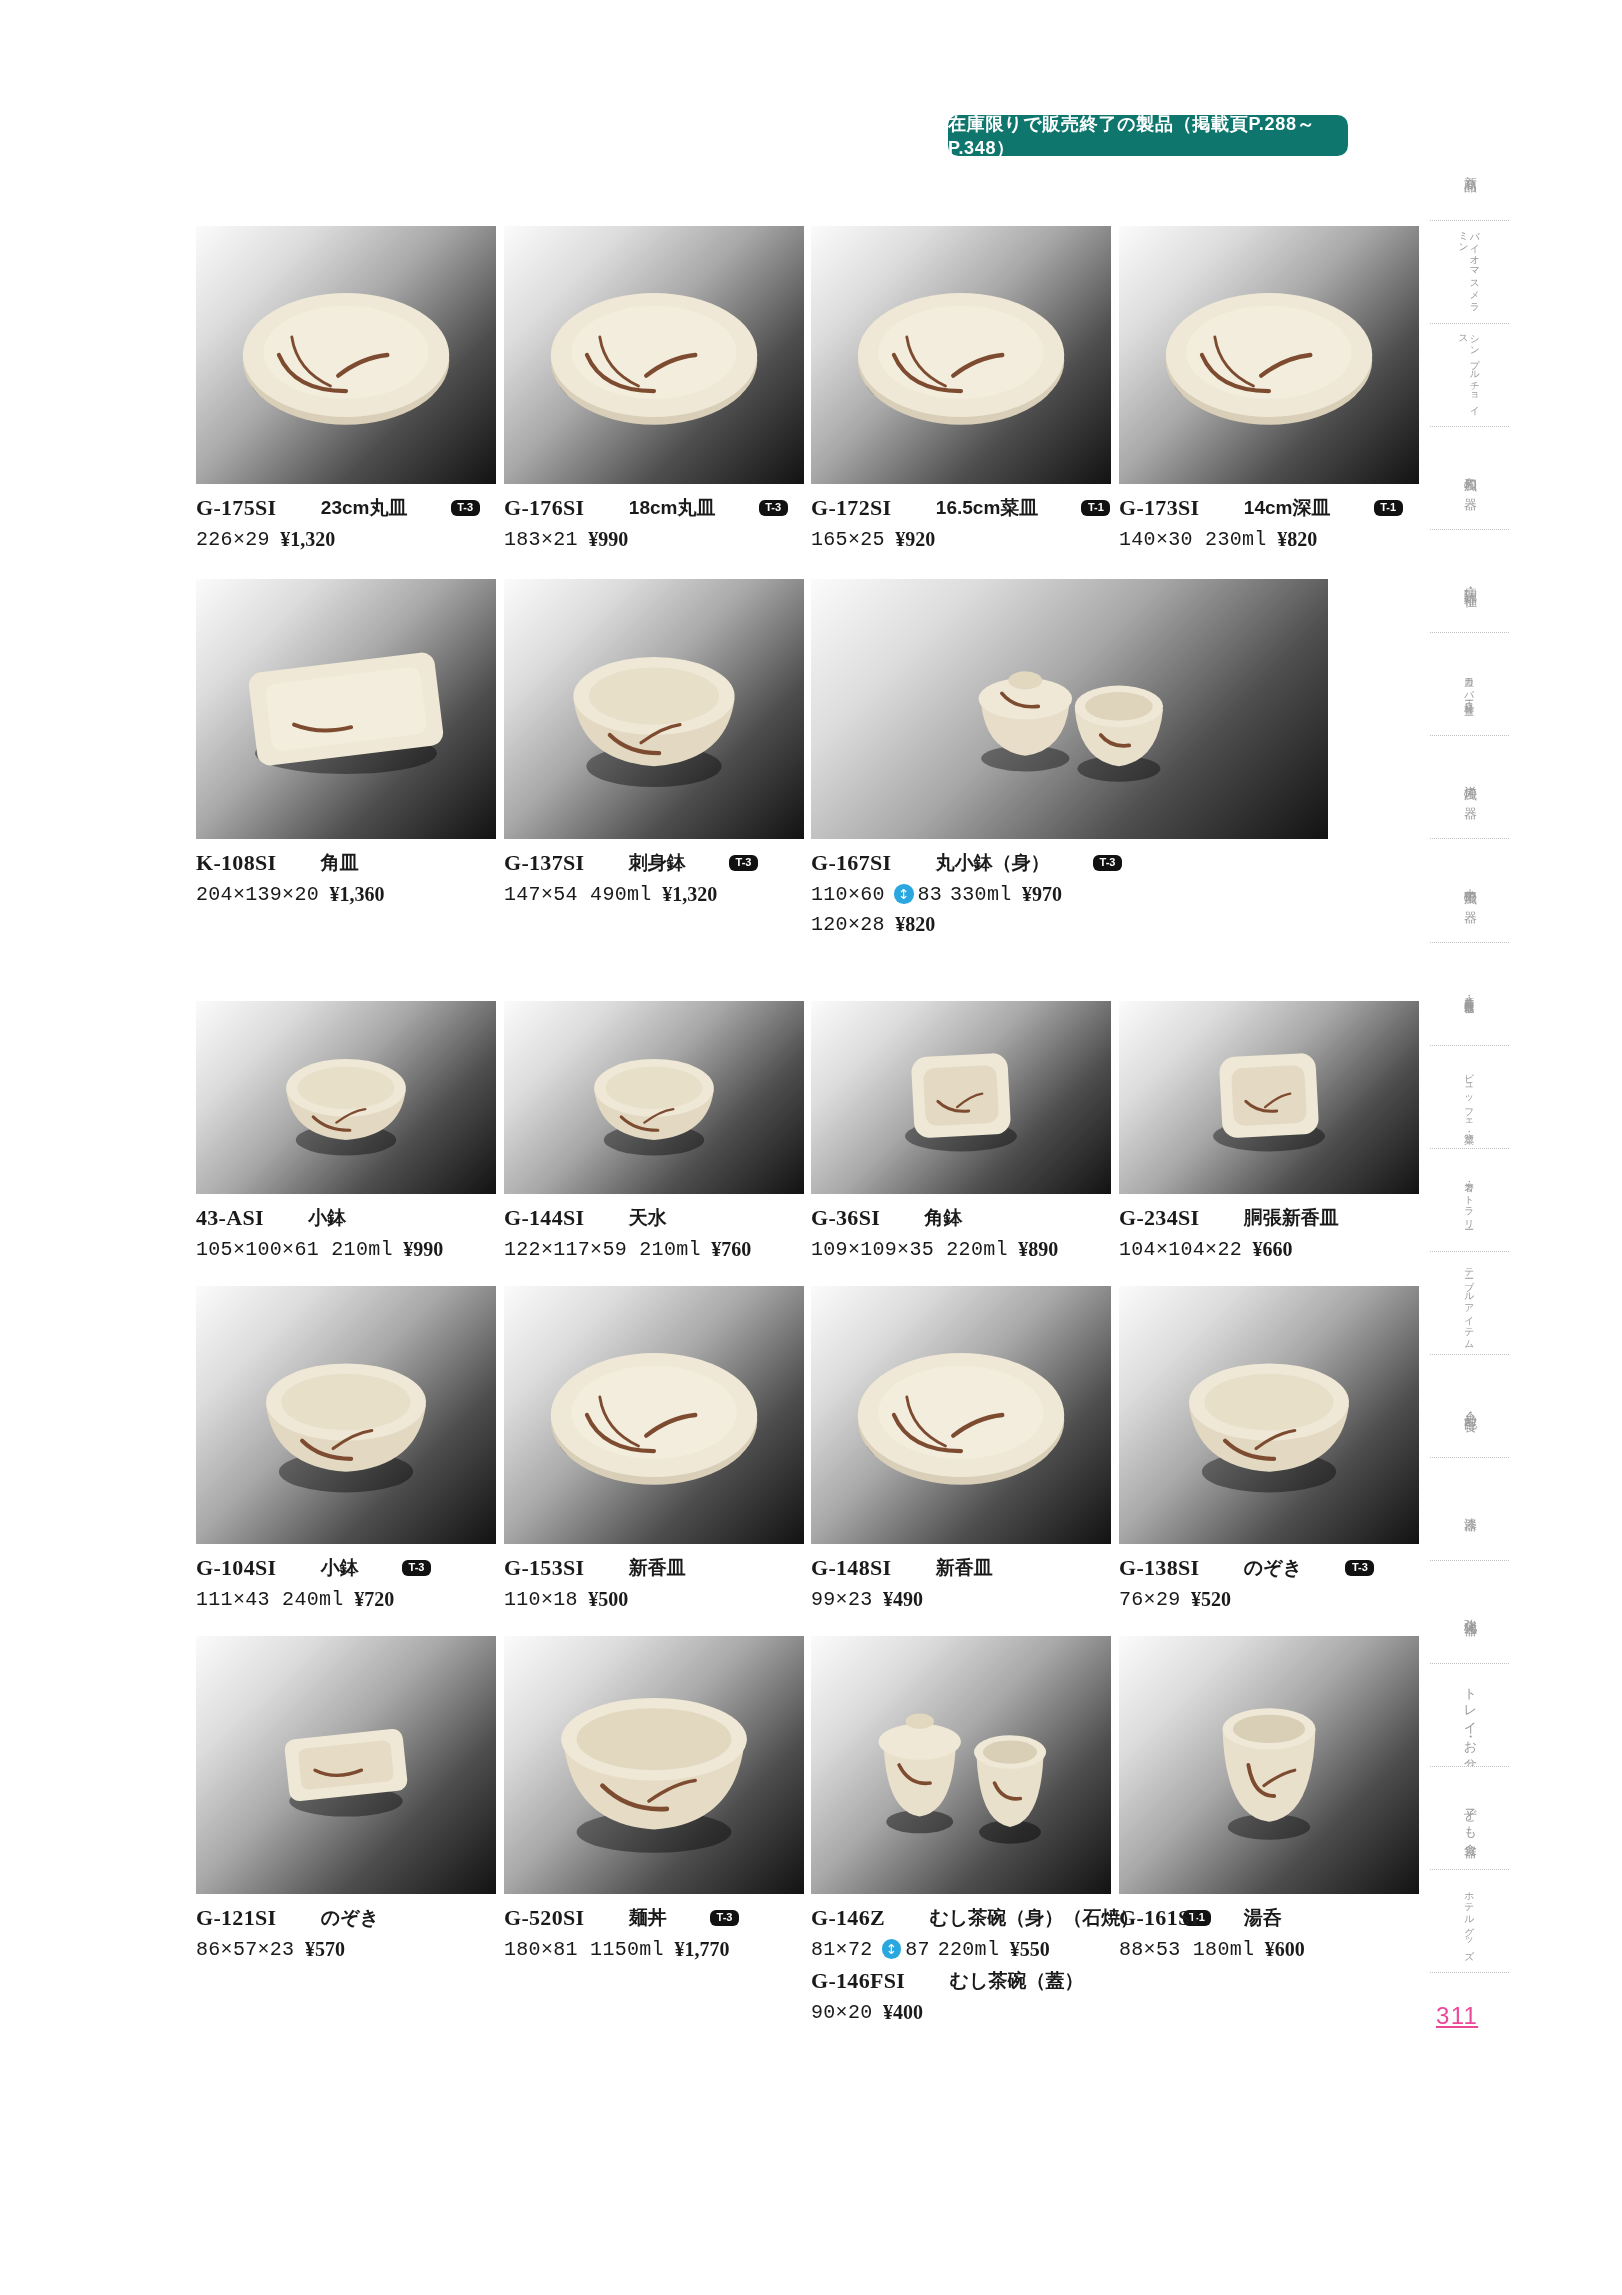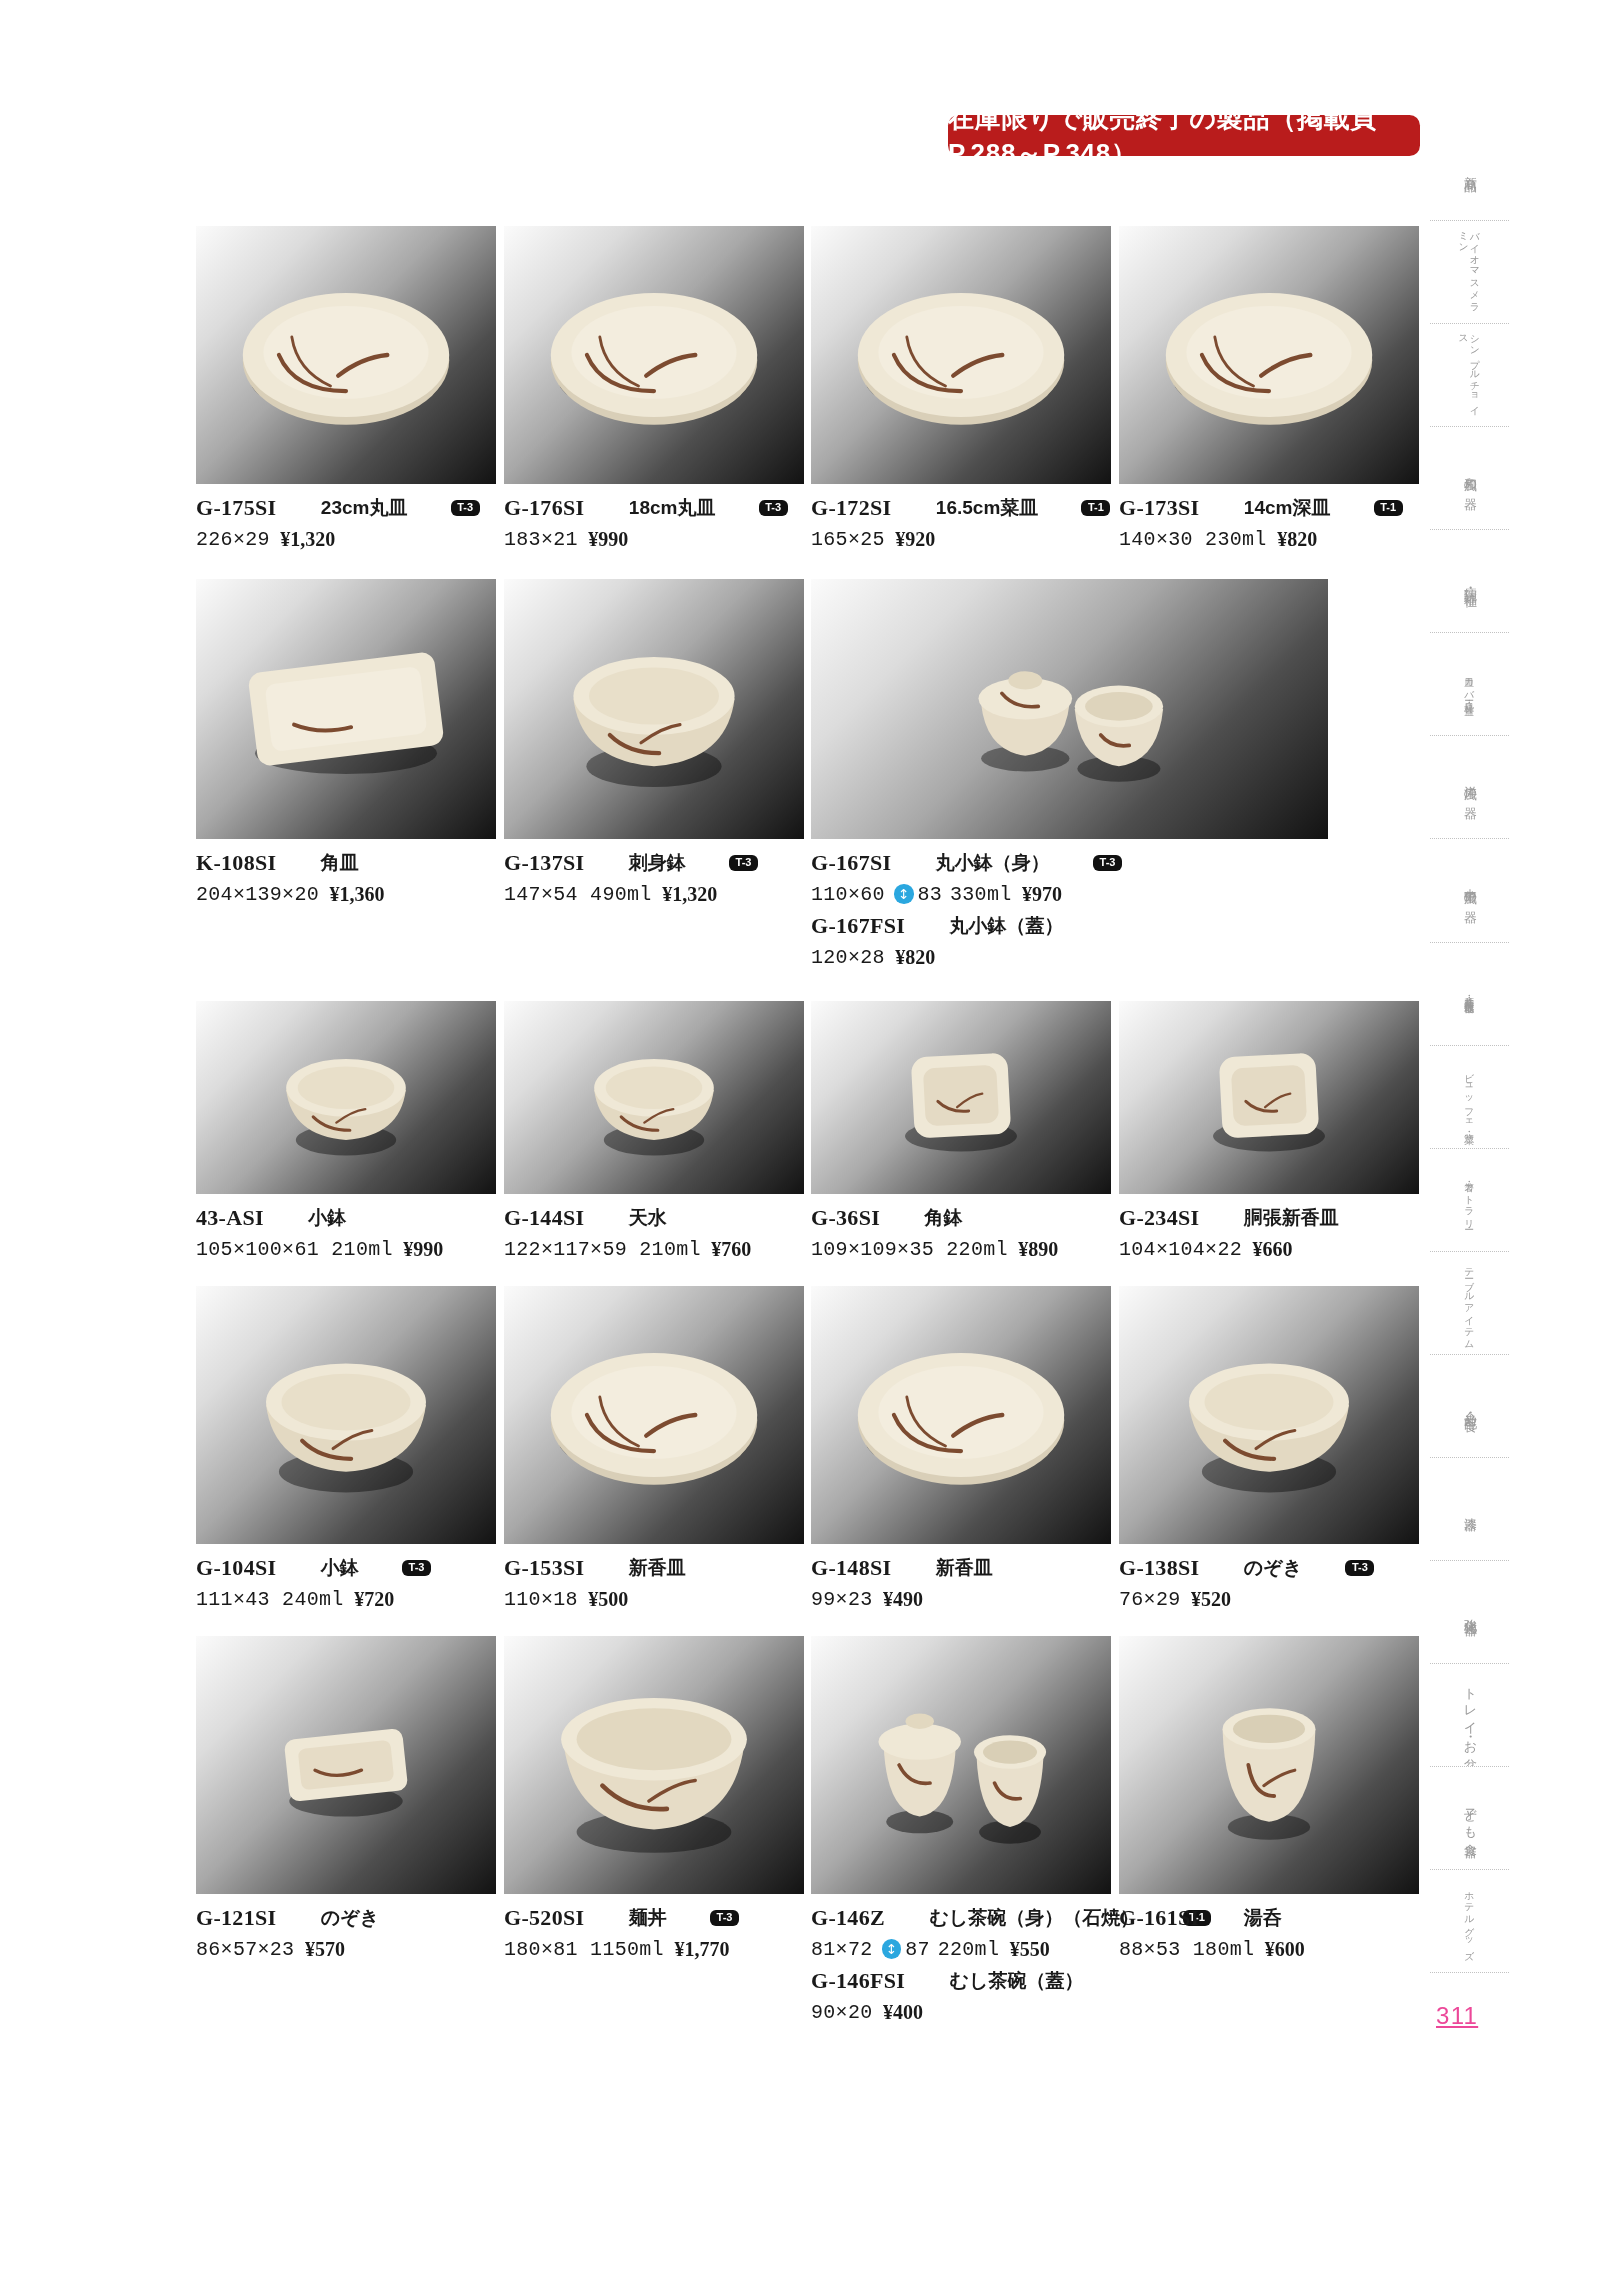--- a/index.html
+++ b/index.html
@@ -2,24 +2,24 @@
 <html style="font-size:10.5px"><head>
 <meta charset="utf-8">
 <style>
   html,body{margin:0;padding:0;}
   body{
     width:1622px;height:2295px;position:relative;background:#ffffff;
     font-family:"Liberation Sans",sans-serif;color:#1a1a1a;overflow:hidden;
   }
   
   .banner{
-    position:absolute;left:948px;top:115px;width:472px;height:41px;
-    background:#b91c1c;border-radius:10.5px;color:#fff;
+    position:absolute;left:948px;top:115px;width:400px;height:41px;
+    background:#0f766e;border-radius:10.5px;color:#fff;
     display:flex;align-items:center;justify-content:center;
-    font-size:26px;font-weight:bold;letter-spacing:0.7px;
+    font-size:18px;font-weight:bold;letter-spacing:0.7px;
   }
   
   .photo,.caption{position:absolute;width:300px;}
   .c1{left:196px}.c2{left:504px}.c3{left:811px}.c4{left:1119px}
   .pr1{top:226px;height:258px}
   .pr2{top:579px;height:260px}
   .pr3{top:1001px;height:193px}
   .pr4{top:1286px;height:258px}
   .pr5{top:1636px;height:258px}
   .wide{width:517px}
@@ -228,24 +228,20 @@
     <span class="code">G-167SI</span>
     <span class="pname">丸小鉢（身）</span>
     <span class="badge">T-3</span>
   </div>
   <div class="cap-line2">
     <span class="dims">110×60</span>
     <span class="hicon">↕</span>
     <span class="dims hval">83</span>
     <span class="dims">330ml</span>
     <span class="price">¥970</span>
-  </div>
-  <div class="cap-line1" style="margin-top:5.2px;">
-    <span class="code">G-167FSI</span>
-    <span class="pname">丸小鉢（蓋）</span>
   </div>
   <div class="cap-line2">
     <span class="dims">120×28</span>
     <span class="price">¥820</span>
   </div>
 </div>
 
 <div class="photo pr3 c1">
     <svg viewBox="0 0 100 100" preserveAspectRatio="xMidYMid meet">
       <ellipse cx="50" cy="72" rx="26" ry="8" fill="#000" opacity=".4"></ellipse>

